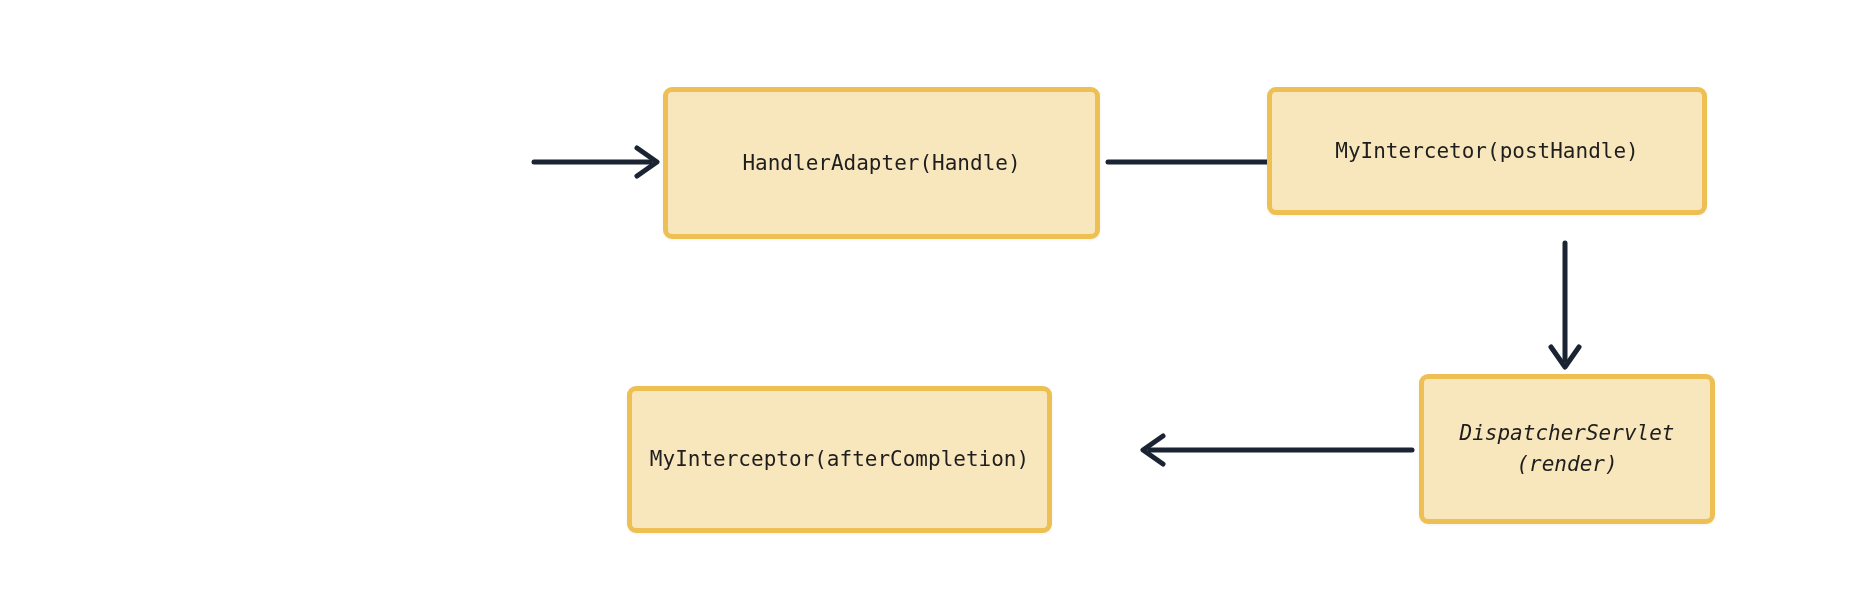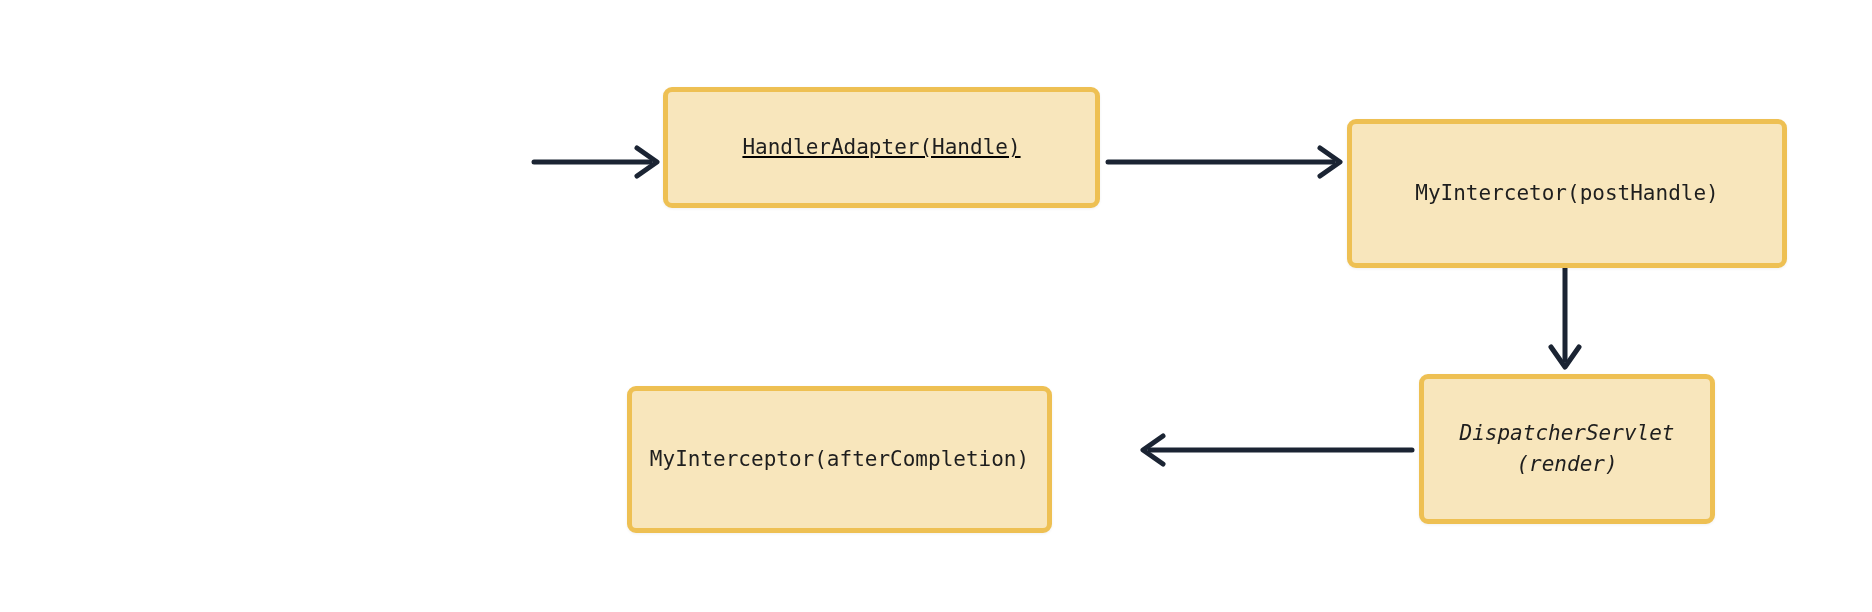--- a/index.html
+++ b/index.html
@@ -50,22 +50,22 @@
     box-shadow: 0 1px 3px rgba(0,0,0,0.06);
   }
   .node-label {
     font-size: 21px;
     line-height: 31px;
     color: var(--text);
     white-space: pre-line;
     letter-spacing: 0px;
   }
   .node-prehandle       { left: 86px;   top: 87px;  width: 441px; height: 149px; }
-  .node-handleradapter  { left: 663px;  top: 87px;  width: 437px; height: 121px; text-decoration: underline; }
-  .node-posthandle      { left: 1347px; top: 87px;  width: 440px; height: 149px; margin-top: 32px; }
+  .node-handleradapter  { left: 663px;  top: 87px;  width: 437px; height: 152px; }
+  .node-posthandle      { left: 1267px; top: 87px;  width: 440px; height: 128px; }
   .node-dispatcher      { left: 1419px; top: 374px; width: 296px; height: 150px; font-style: italic; }
   .node-aftercompletion { left: 627px;  top: 386px; width: 425px; height: 147px; }
 </style>
 </head>
 <body>
 
 <div class="canvas">
 
   <svg class="edges" width="1872" height="612" viewBox="0 0 1872 612">
 

